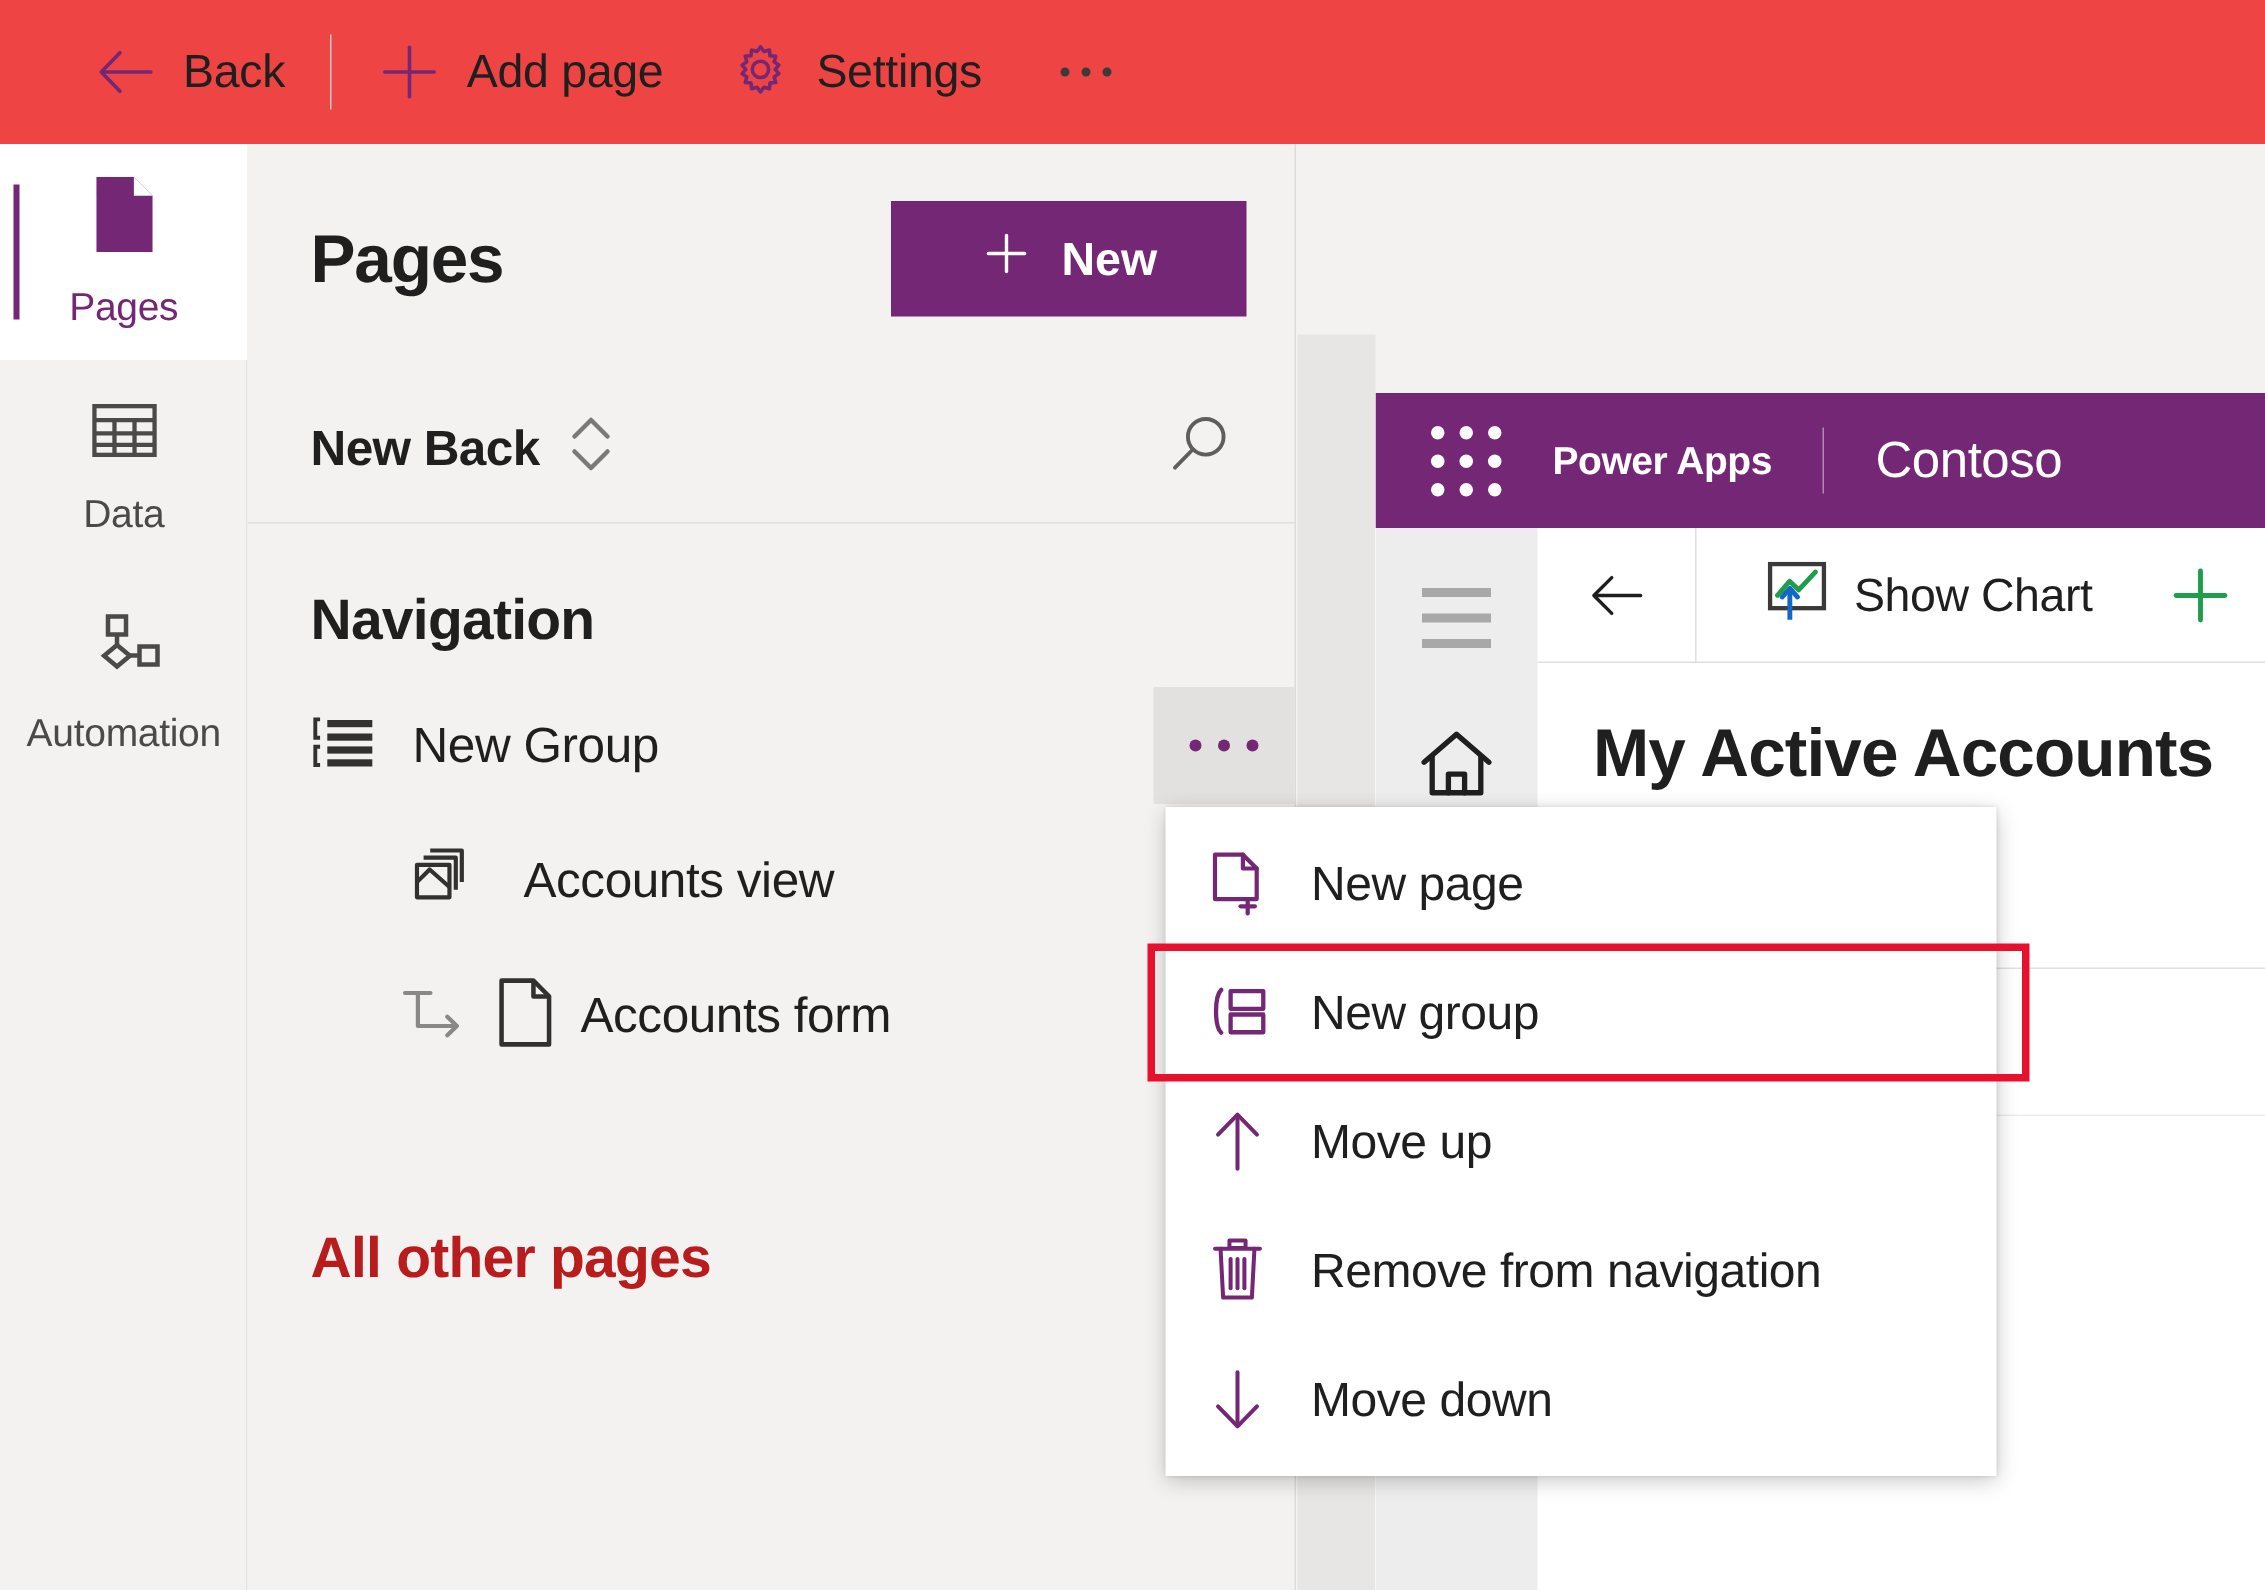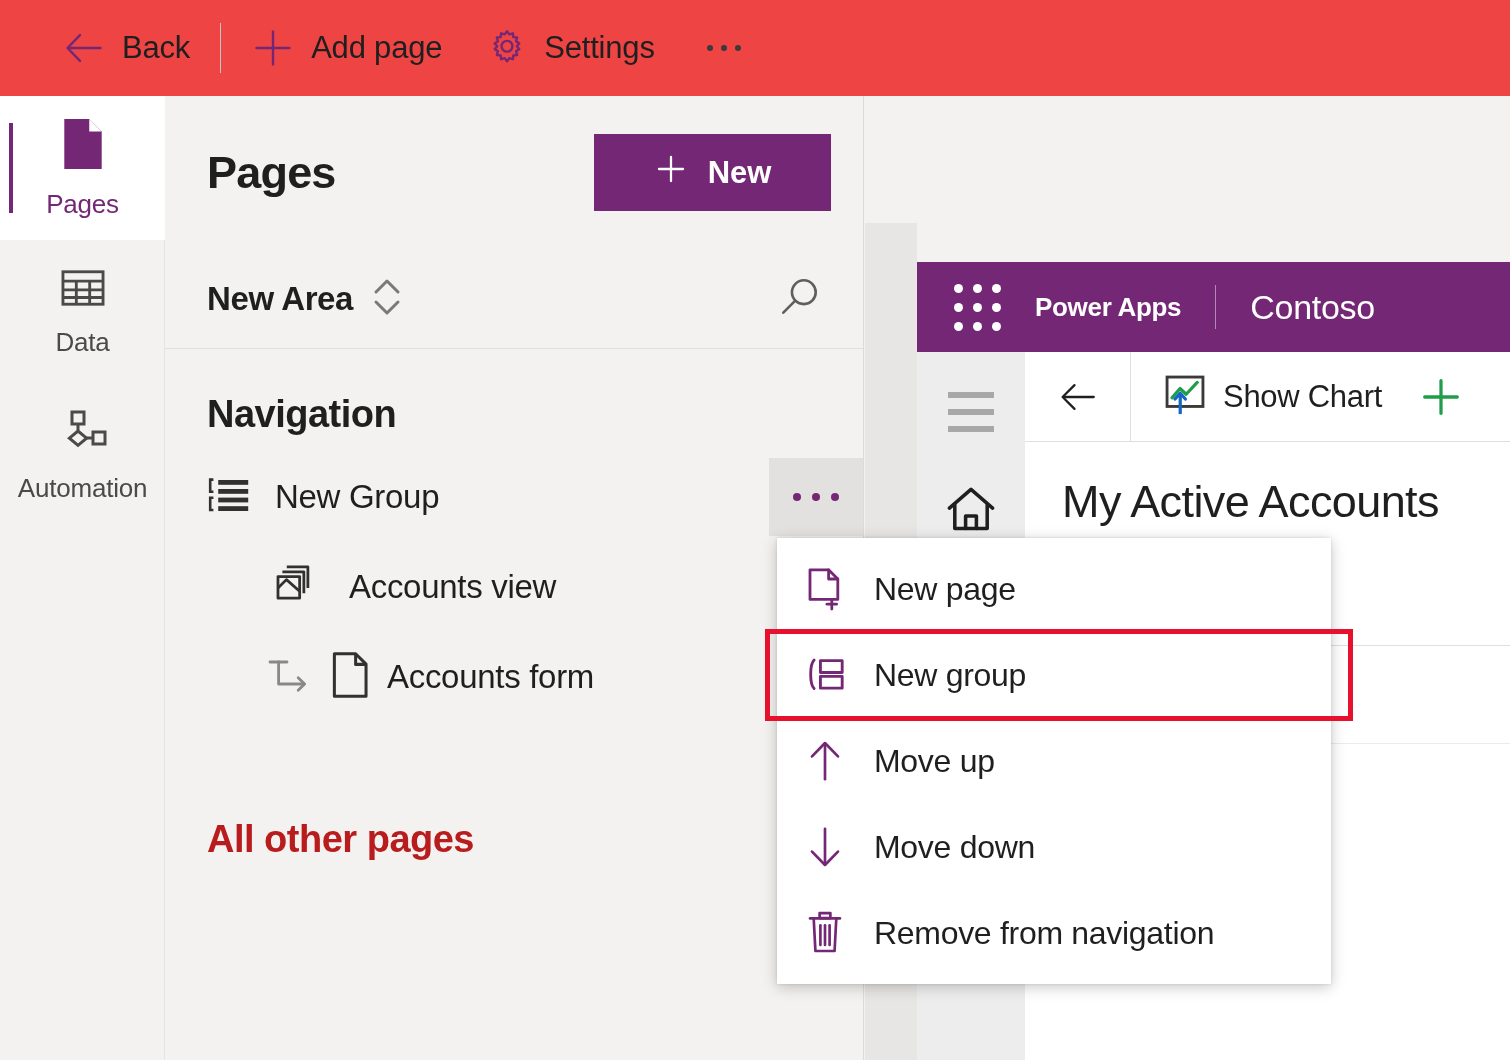--- a/index.html
+++ b/index.html
@@ -166,35 +166,36 @@
     display: flex; flex-direction: column; align-items: center;
   }
   .pa-hamb { margin-top: 40px; display: flex; flex-direction: column; gap: 11px; cursor: pointer; }
   .pa-hamb span { width: 46px; height: 6px; background: #a8a8a8; display: block; }
   .pa-home { margin-top: 52px; cursor: pointer; }
 
   .pa-main { flex: 1; position: relative; }
   .pa-cmd {
     height: 90px; display: flex; align-items: center;
     border-bottom: 1px solid #e1dfdd;
+    gap: 13px;
   }
   .pa-back {
     width: 106px; height: 90px;
     display: flex; align-items: center; justify-content: center;
     border-right: 1px solid #e1dfdd; cursor: pointer;
   }
   .pa-showchart {
     display: flex; align-items: center; gap: 17px;
     padding-left: 33px; cursor: pointer;
   }
   .pa-showchart .t { font-size: 31px; color: #1f1f1f; letter-spacing: -0.3px; }
   .pa-newplus { margin-left: 36px; cursor: pointer; display:flex; }
 
   .pa-viewtitle {
-    font-size: 45px; font-weight: 400; color: #1f1f1f;
+    font-size: 45px; font-weight: 700; color: #1f1f1f;
     padding: 34px 0 0 37px; white-space: nowrap; letter-spacing: -0.6px;
   }
   .pa-grid { margin-top: 38px; }
   .pa-th {
     height: 80px; display: flex; align-items: center; gap: 16px;
     padding-left: 36px;
     border-bottom: 1px solid #e1dfdd;
     font-size: 30px; font-weight: 700; color: #1f1f1f; letter-spacing: -0.2px;
     cursor: pointer;
   }
@@ -324,21 +325,21 @@
             <line x1="12" y1="3.5" x2="12" y2="20.5"></line>
             <line x1="3.5" y1="12" x2="20.5" y2="12"></line>
           </svg>
         </span>
         <span>New</span>
       </button>
     </div>
 
     <div class="area-row">
       <div class="area-left">
-        <span class="area-name">New Area</span>
+        <span class="area-name">New Back</span>
         <span>
           <svg width="32" height="44" viewBox="0 0 16 22" fill="none" stroke="#7a7976" stroke-width="1.5" stroke-linecap="round" stroke-linejoin="round">
             <polyline points="2.5,8.5 8,3 13.5,8.5"></polyline>
             <polyline points="2.5,13.5 8,19 13.5,13.5"></polyline>
           </svg>
         </span>
       </div>
       <span>
         <svg width="46" height="46" viewBox="0 0 24 24" fill="none" stroke="#605e5c" stroke-width="1.35" stroke-linecap="round">
           <circle cx="14" cy="9.5" r="6.2"></circle>
@@ -520,36 +521,36 @@
         <svg width="42" height="46" viewBox="0 0 22 24" fill="none" stroke="#742774" stroke-width="1.4" stroke-linecap="round" stroke-linejoin="round">
           <line x1="11" y1="21.5" x2="11" y2="3"></line>
           <polyline points="4.2,9.6 11,2.6 17.8,9.6"></polyline>
         </svg>
       </span>
       <span class="cl">Move up</span>
     </div>
 
     <div class="ctx-item">
       <span class="ci">
-        <svg width="42" height="46" viewBox="0 0 22 24" fill="none" stroke="#742774" stroke-width="1.4" stroke-linecap="round" stroke-linejoin="round">
-          <line x1="11" y1="2.5" x2="11" y2="21"></line>
-          <polyline points="4.2,14.4 11,21.4 17.8,14.4"></polyline>
-        </svg>
-      </span>
-      <span class="cl">Move down</span>
-    </div>
-
-    <div class="ctx-item">
-      <span class="ci">
         <svg width="40" height="46" viewBox="0 0 20 24" fill="none" stroke="#742774" stroke-width="1.4" stroke-linejoin="round" stroke-linecap="round">
           <path d="M7.2 1.6 h5.6 v2.6 H7.2 Z"></path>
           <line x1="2.2" y1="4.4" x2="17.8" y2="4.4"></line>
           <path d="M4.1 4.4 L5.0 21.4 h10 L15.9 4.4"></path>
           <line x1="7.6" y1="8.0" x2="7.6" y2="18.2"></line>
           <line x1="10.0" y1="8.0" x2="10.0" y2="18.2"></line>
           <line x1="12.4" y1="8.0" x2="12.4" y2="18.2"></line>
         </svg>
       </span>
       <span class="cl">Remove from navigation</span>
     </div>
+
+    <div class="ctx-item">
+      <span class="ci">
+        <svg width="42" height="46" viewBox="0 0 22 24" fill="none" stroke="#742774" stroke-width="1.4" stroke-linecap="round" stroke-linejoin="round">
+          <line x1="11" y1="2.5" x2="11" y2="21"></line>
+          <polyline points="4.2,14.4 11,21.4 17.8,14.4"></polyline>
+        </svg>
+      </span>
+      <span class="cl">Move down</span>
+    </div>
   </div>
 
 </div>
 
 </body></html>

